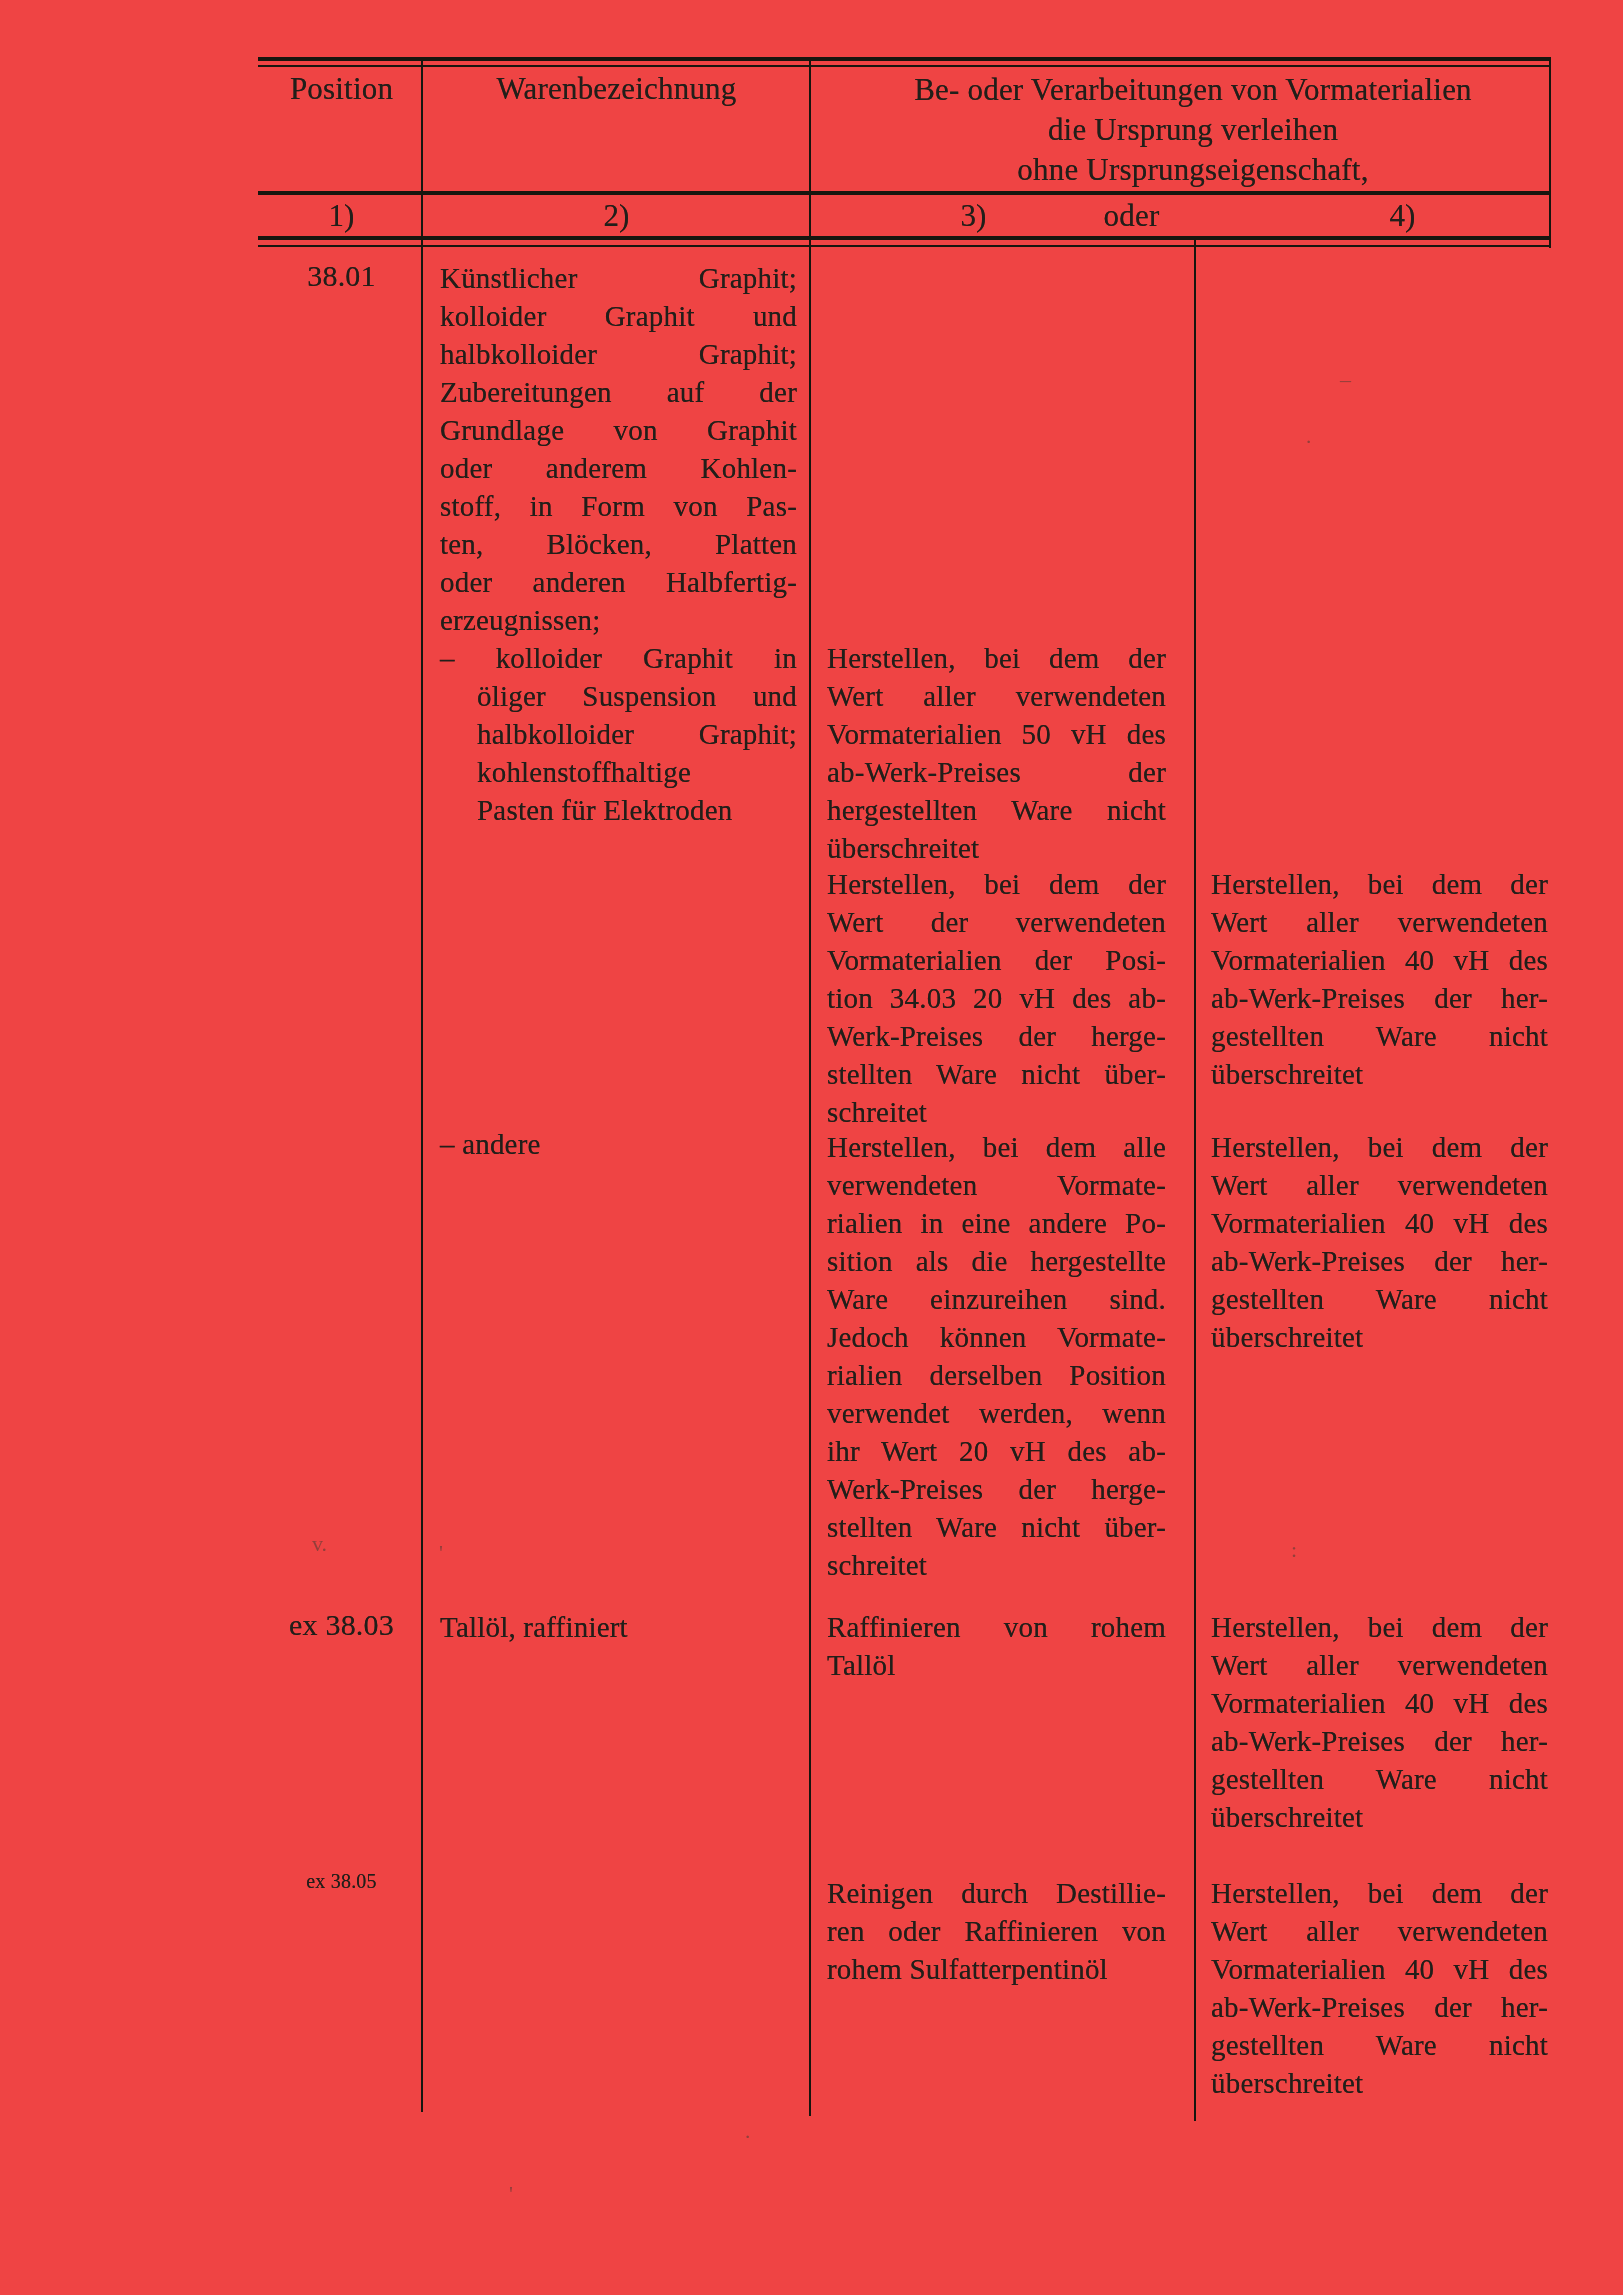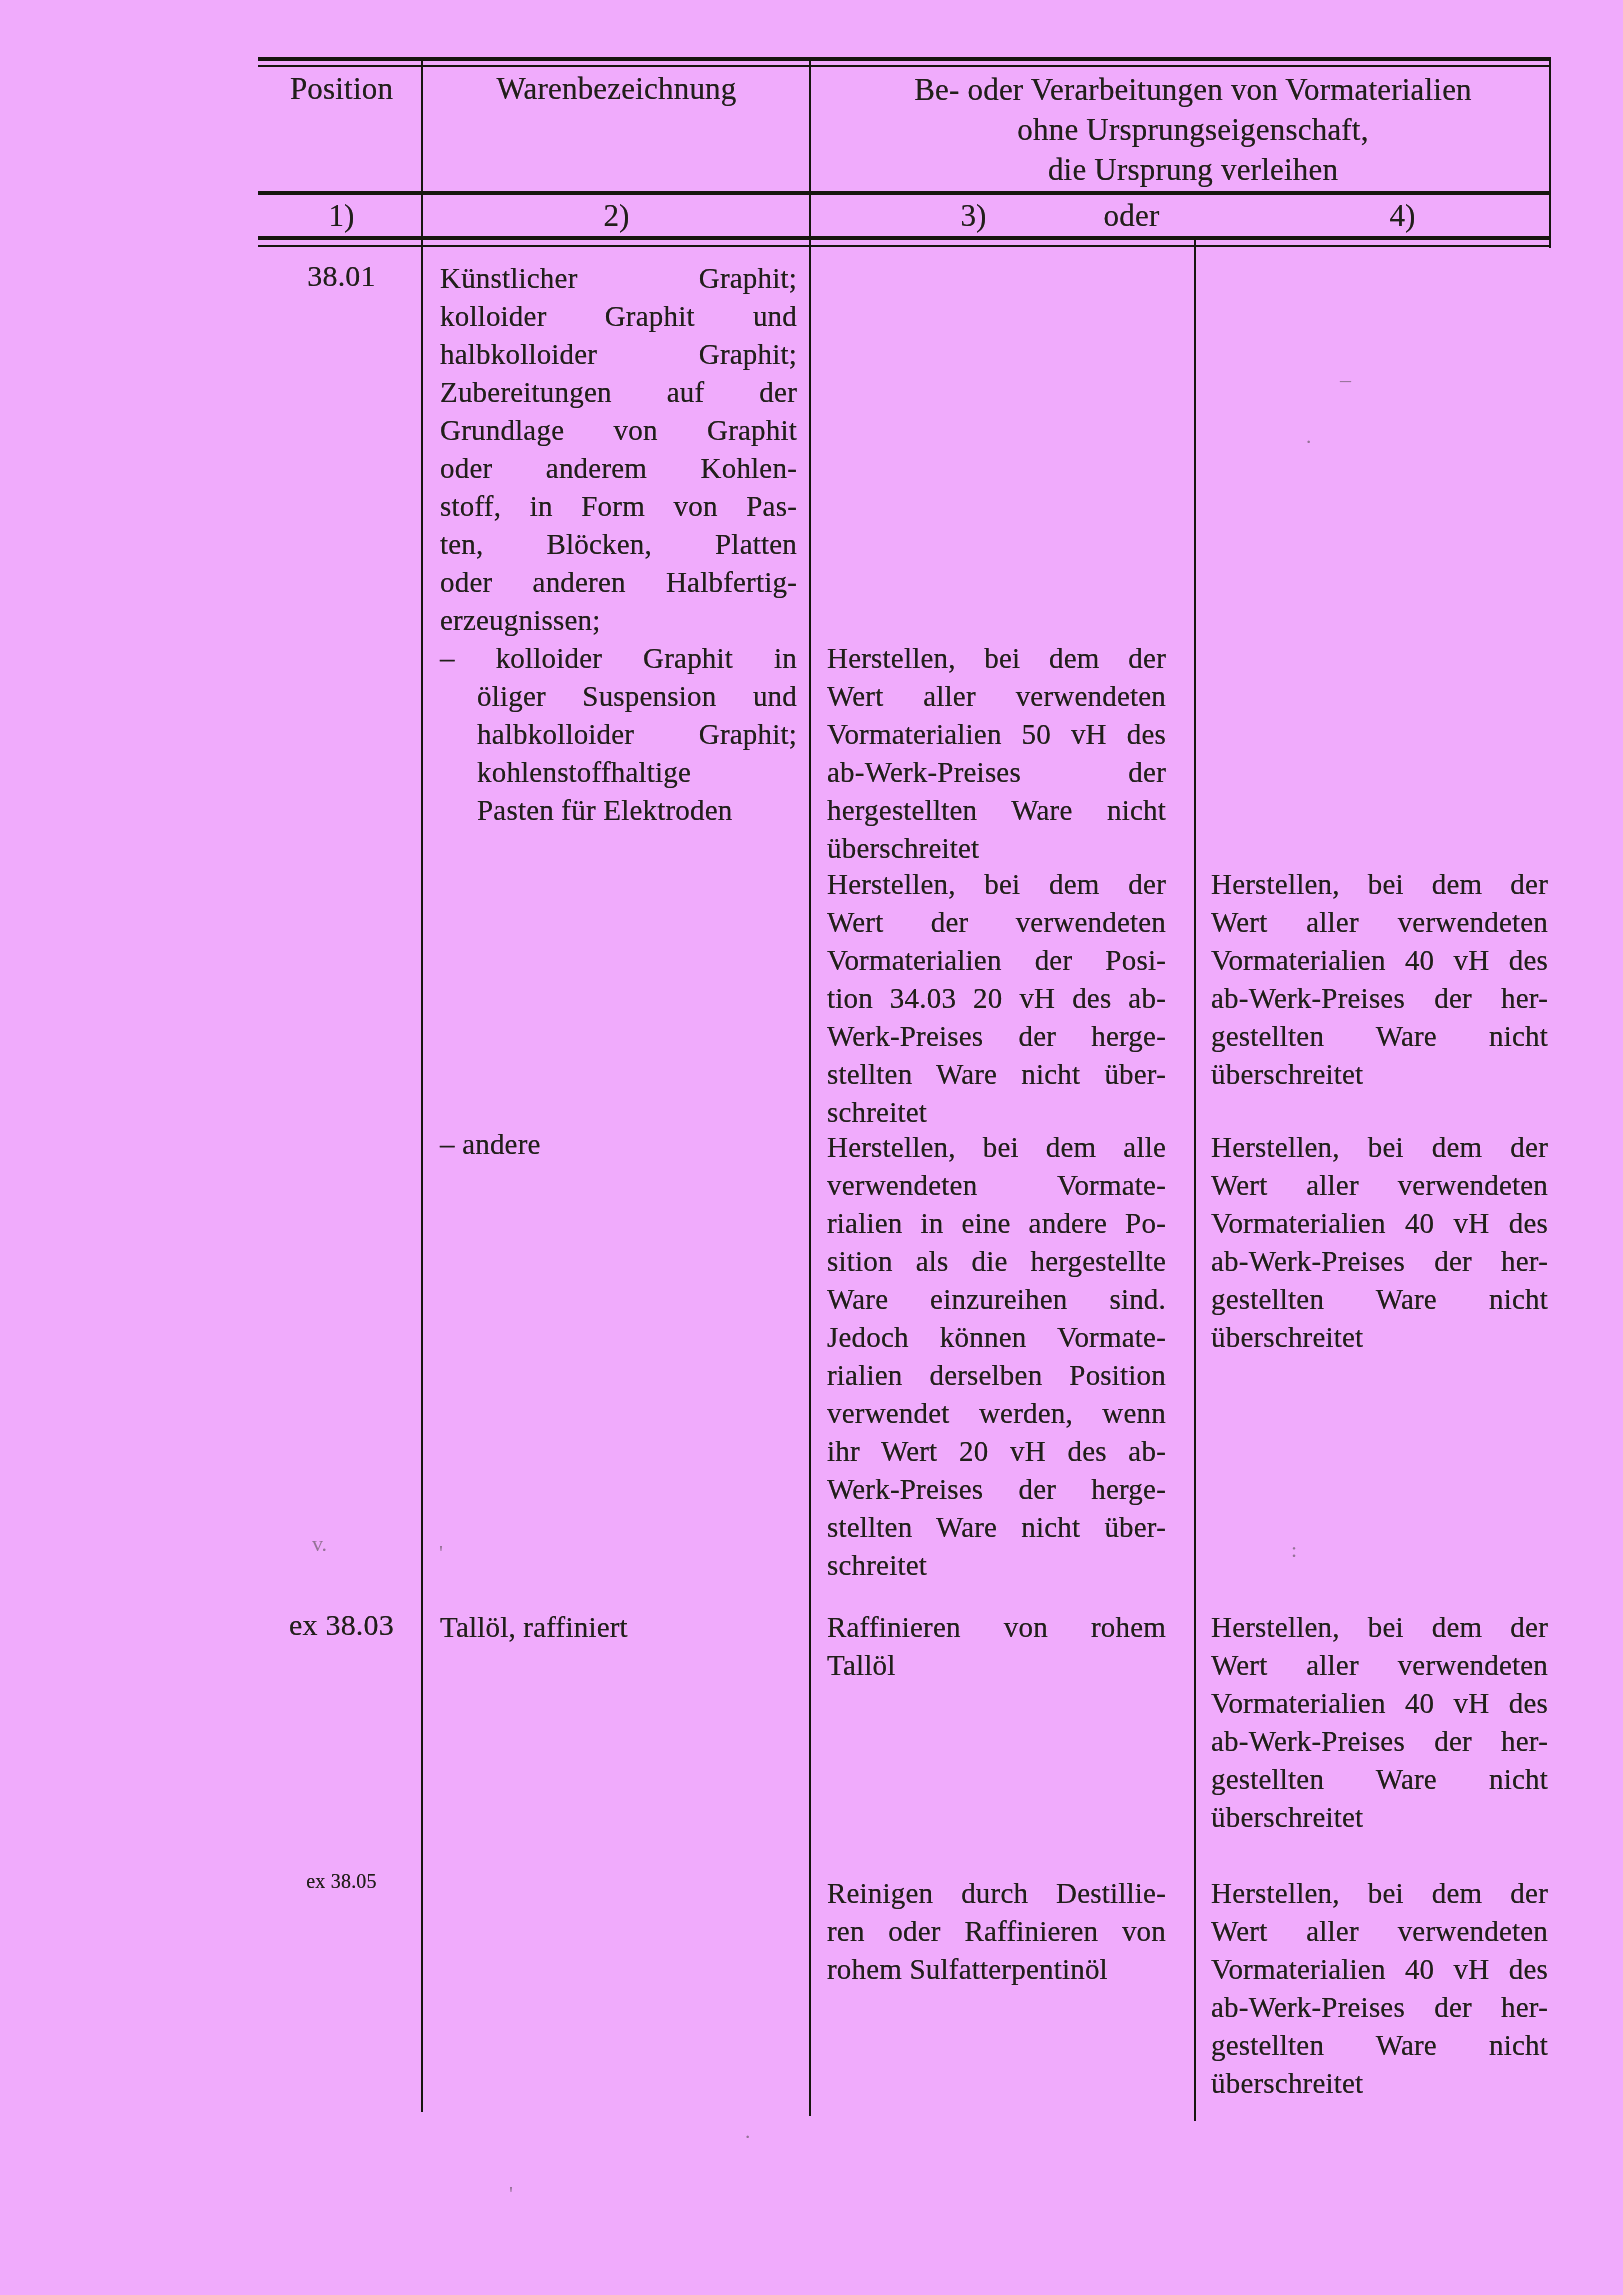--- a/index.html
+++ b/index.html
@@ -1,19 +1,19 @@
 <!DOCTYPE html>
 <html style="font-size:12.7px"><head>
 <meta charset="utf-8">
 <style>
   html,body{margin:0;padding:0;background:#e8e8e6;}
   .page{
     position:relative;
     width:1623px;height:2295px;
-    background:#f0abfc;
+    background:#ef4444;
     font-family:"Liberation Serif","DejaVu Serif",serif;
     color:#211f1a;
     overflow:hidden;
   }
   .hrule{position:absolute;left:258px;width:1293px;background:#17160f;}
   .vrule{position:absolute;width:2.4px;background:#17160f;}
   .cell{
     position:absolute;display:flex;align-items:center;justify-content:center;
     font-size:31px;letter-spacing:0.2px;white-space:nowrap;
     text-shadow:0 0 0.5px rgba(25,24,18,.7);
@@ -42,22 +42,22 @@
 
   <div class="vrule" style="left:421px;top:57px;height:2055px"></div>
   <div class="vrule" style="left:809px;top:57px;height:2059px"></div>
   <div class="vrule" style="left:1194px;top:236px;height:1885px"></div>
   <div class="vrule" style="left:1549px;top:57px;height:191px"></div>
 
   <div class="cell" style="left:262px;top:70px;width:159px;height:38px">Position</div>
   <div class="cell" style="left:424px;top:70px;width:385px;height:38px">Warenbezeichnung</div>
   <div class="block centered" style="left:812px;top:70px;width:738px;font-size:31px">
       <div class="tline">Be- oder Verarbeitungen von Vormaterialien</div>
+      <div class="tline last cont">die Ursprung verleihen</div>
       <div class="tline cont">ohne Ursprungseigenschaft,</div>
-      <div class="tline last cont">die Ursprung verleihen</div>
     </div>
 
   <div class="cell" style="left:262px;top:197px;width:159px;height:38px">1)</div>
   <div class="cell" style="left:424px;top:197px;width:385px;height:38px">2)</div>
   <div class="cell" style="left:914px;top:197px;width:119px;height:38px">3)</div>
   <div class="cell" style="left:1068px;top:197px;width:127px;height:38px">oder</div>
   <div class="cell" style="left:1343px;top:197px;width:119px;height:38px">4)</div>
 
   <div class="cell top" style="left:262px;top:259px;width:159px;height:38px;font-size:30px">38.01</div>
   <div class="block" style="left:440px;top:259px;width:357px">

